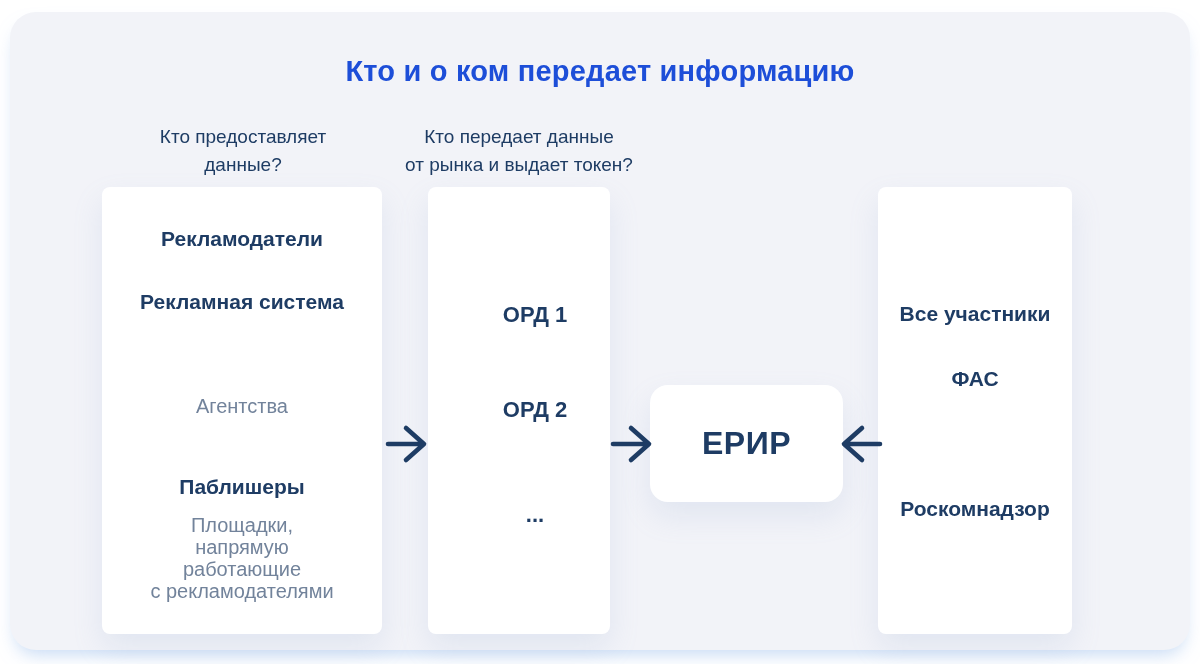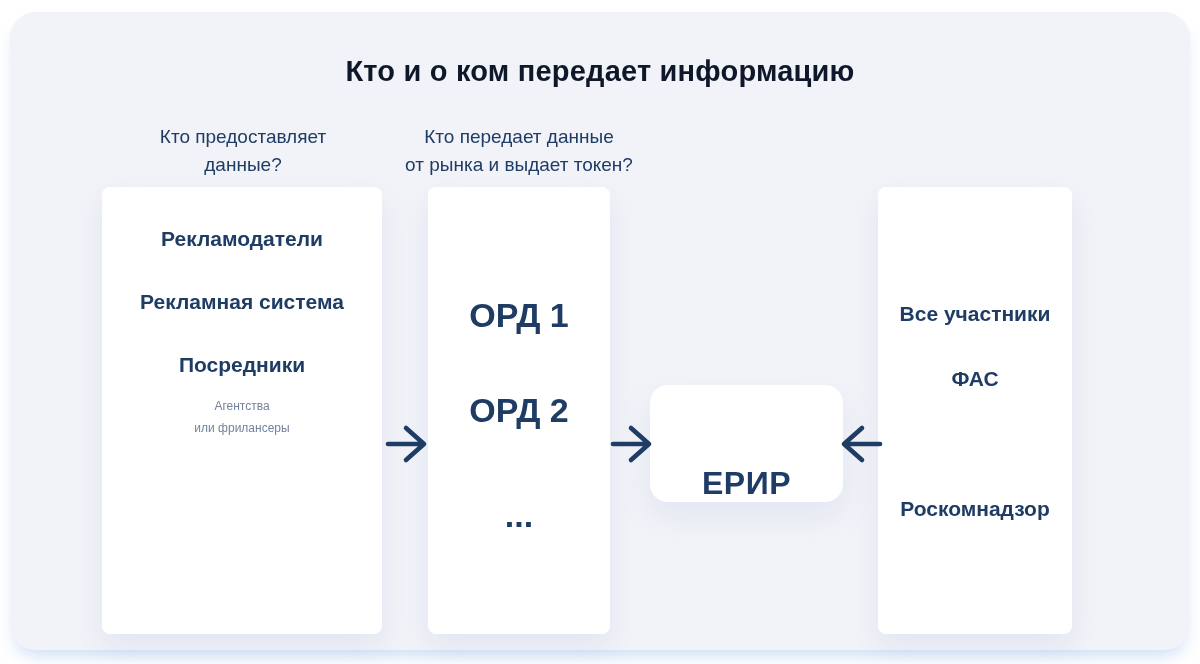--- a/index.html
+++ b/index.html
@@ -27,21 +27,21 @@
   }
   .title {
     position: absolute;
     top: 43px;
     left: 0;
     width: 100%;
     margin: 0;
     text-align: center;
     font-size: 29px;
     font-weight: 700;
-    color: #0f172a;
+    color: #1d4ed8;
     letter-spacing: 0.2px;
   }
   .col-header {
     position: absolute;
     top: 111px;
     text-align: center;
     font-size: 19px;
     font-weight: 400;
     line-height: 28px;
     color: #1e3c64;
@@ -66,44 +66,45 @@
     position: absolute;
     left: 0;
     width: 100%;
     text-align: center;
     font-size: 21px;
     font-weight: 700;
     line-height: 26px;
     color: #1e3c64;
   }
   .item.lg {
-    font-size: 34px;
+    font-size: 22px;
     line-height: 32px;
+    margin-left: 16px;
   }
   .sub {
     position: absolute;
     left: 0;
     width: 100%;
     text-align: center;
-    font-size: 12px;
+    font-size: 20px;
     font-weight: 400;
     line-height: 22px;
     color: #72839b;
   }
   .erir {
     position: absolute;
     left: 640px;
     top: 373px;
     width: 193px;
     height: 117px;
     background: #ffffff;
     border-radius: 18px;
     box-shadow: 0 14px 30px rgba(136, 160, 205, 0.16);
     display: flex;
-    align-items: flex-end;
+    align-items: center;
     justify-content: center;
   }
   .erir-label {
     font-size: 32px;
     font-weight: 700;
     color: #1e3c64;
     letter-spacing: 0.5px;
   }
   .arrow {
     position: absolute;
@@ -125,24 +126,29 @@
       <div>данные?</div>
     </div>
     <div class="col-header ord">
       <div>Кто передает данные</div>
       <div>от рынка и выдает токен?</div>
     </div>
 
     <div class="card providers">
       <div class="item" style="top:39px">Рекламодатели</div>
       <div class="item" style="top:102px">Рекламная система</div>
-      <div class="item" style="top:165px">Посредники</div>
       <div class="sub" style="top:208px">
         <div>Агентства</div>
-        <div>или фрилансеры</div>
+      </div>
+      <div class="item" style="top:287px">Паблишеры</div>
+      <div class="sub" style="top:327px">
+        <div>Площадки,</div>
+        <div>напрямую</div>
+        <div>работающие</div>
+        <div>с рекламодателями</div>
       </div>
     </div>
 
     <div class="card ord">
       <div class="item lg" style="top:112px">ОРД 1</div>
       <div class="item lg" style="top:207px">ОРД 2</div>
       <div class="item lg" style="top:312px">...</div>
     </div>
 
     <div class="card recipients">

